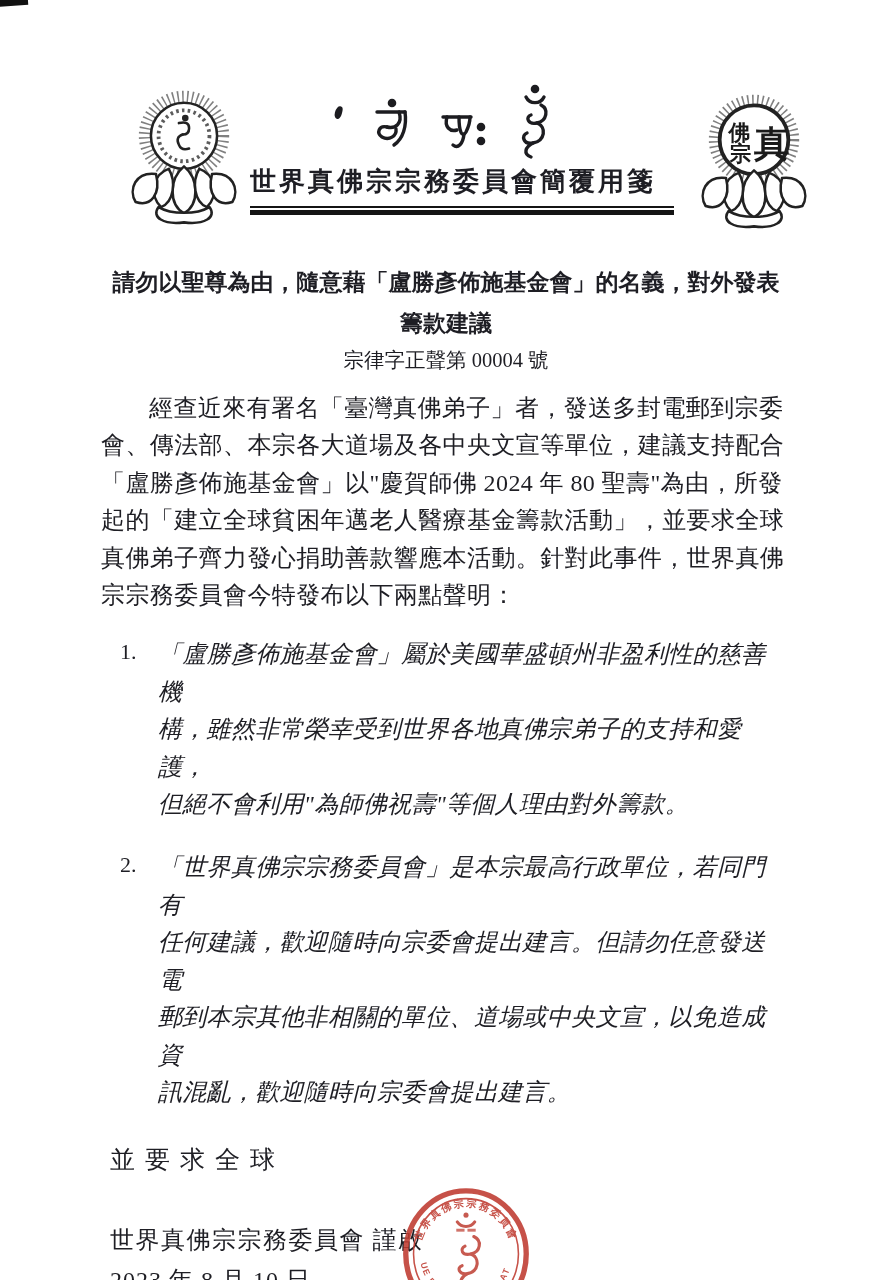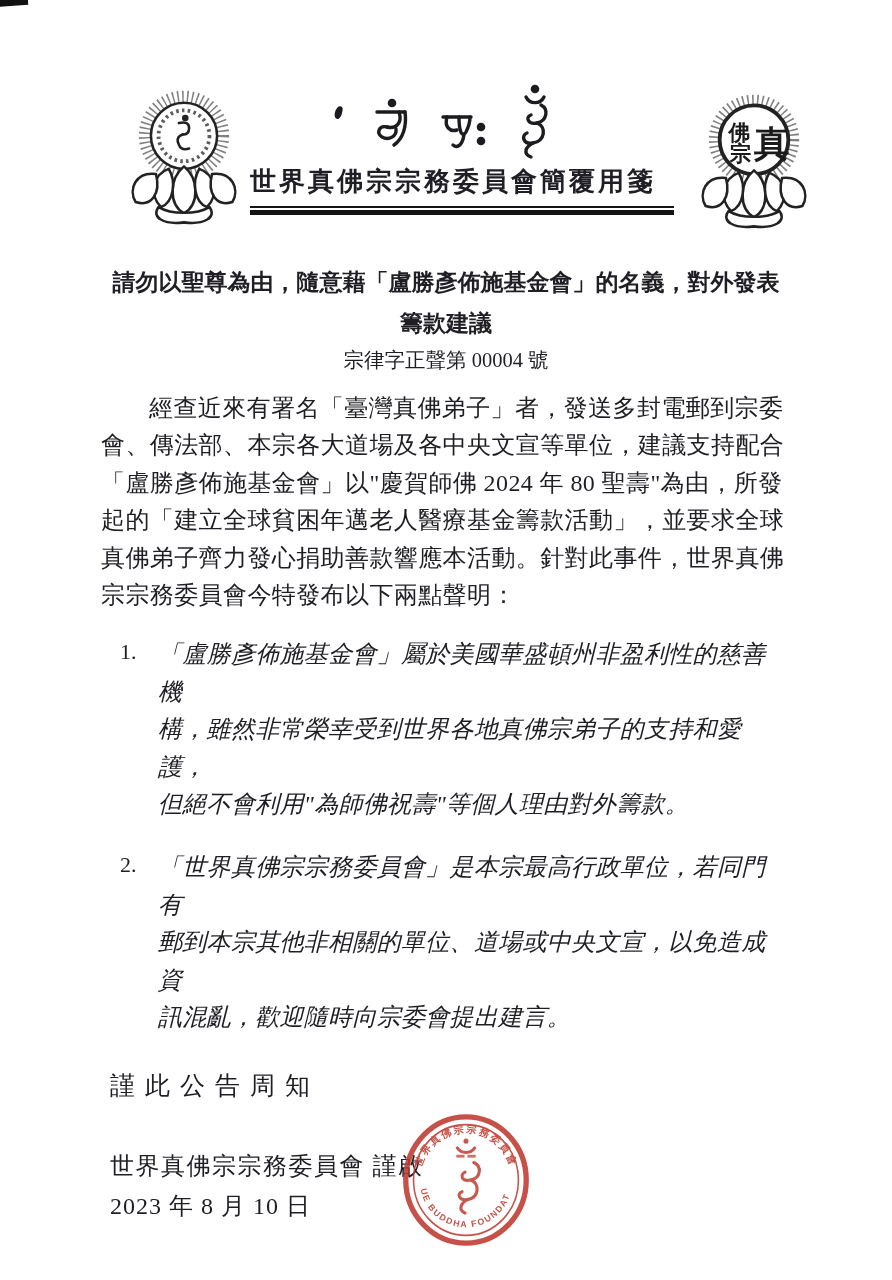--- a/index.html
+++ b/index.html
@@ -157,26 +157,27 @@
         <div>「盧勝彥佈施基金會」屬於美國華盛頓州非盈利性的慈善機</div>
         <div>構，雖然非常榮幸受到世界各地真佛宗弟子的支持和愛護，</div>
         <div>但絕不會利用"為師佛祝壽"等個人理由對外籌款。</div>
       </div>
   </div>
 
   <div class="point">
     <div class="point-number">2.</div>
     <div class="point-lines">
         <div>「世界真佛宗宗務委員會」是本宗最高行政單位，若同門有</div>
+        <div>任何建議，歡迎隨時向宗委會提出建言。但請勿任意發送電</div>
         <div>郵到本宗其他非相關的單位、道場或中央文宣，以免造成資</div>
         <div>訊混亂，歡迎隨時向宗委會提出建言。</div>
       </div>
   </div>
 
-  <div class="closing">謹此公告周知</div>
+  <div class="closing">並要求全球</div>
 
   <div class="sig-block">
     <div class="sig-org">世界真佛宗宗務委員會 謹啟</div>
     <div class="sig-date">2023 年 8 月 10 日</div>
 
     <svg class="seal" viewBox="-70 -70 140 140">
       <defs>
         <path id="sealTop" d="M -46 -13 A 47.5 47.5 0 0 1 46 -13"></path>
         <path id="sealBot" d="M -46 13 A 47.5 47.5 0 0 0 46 13"></path>
       </defs>

